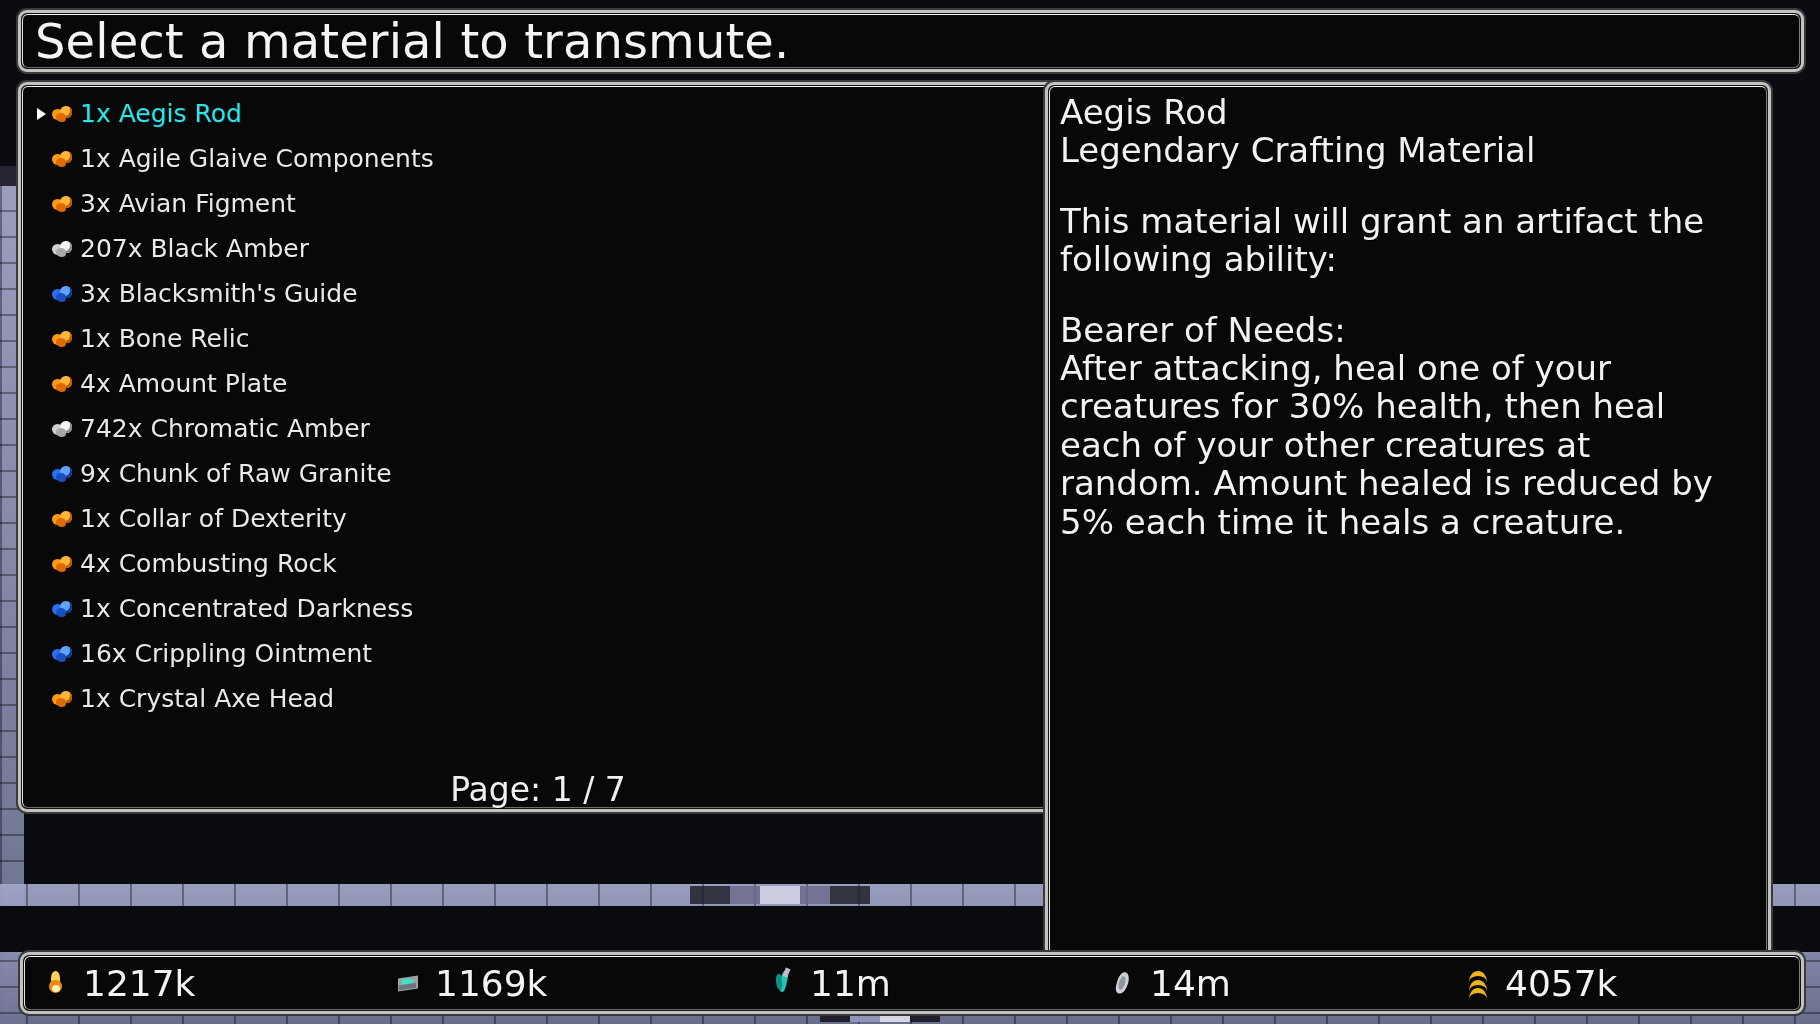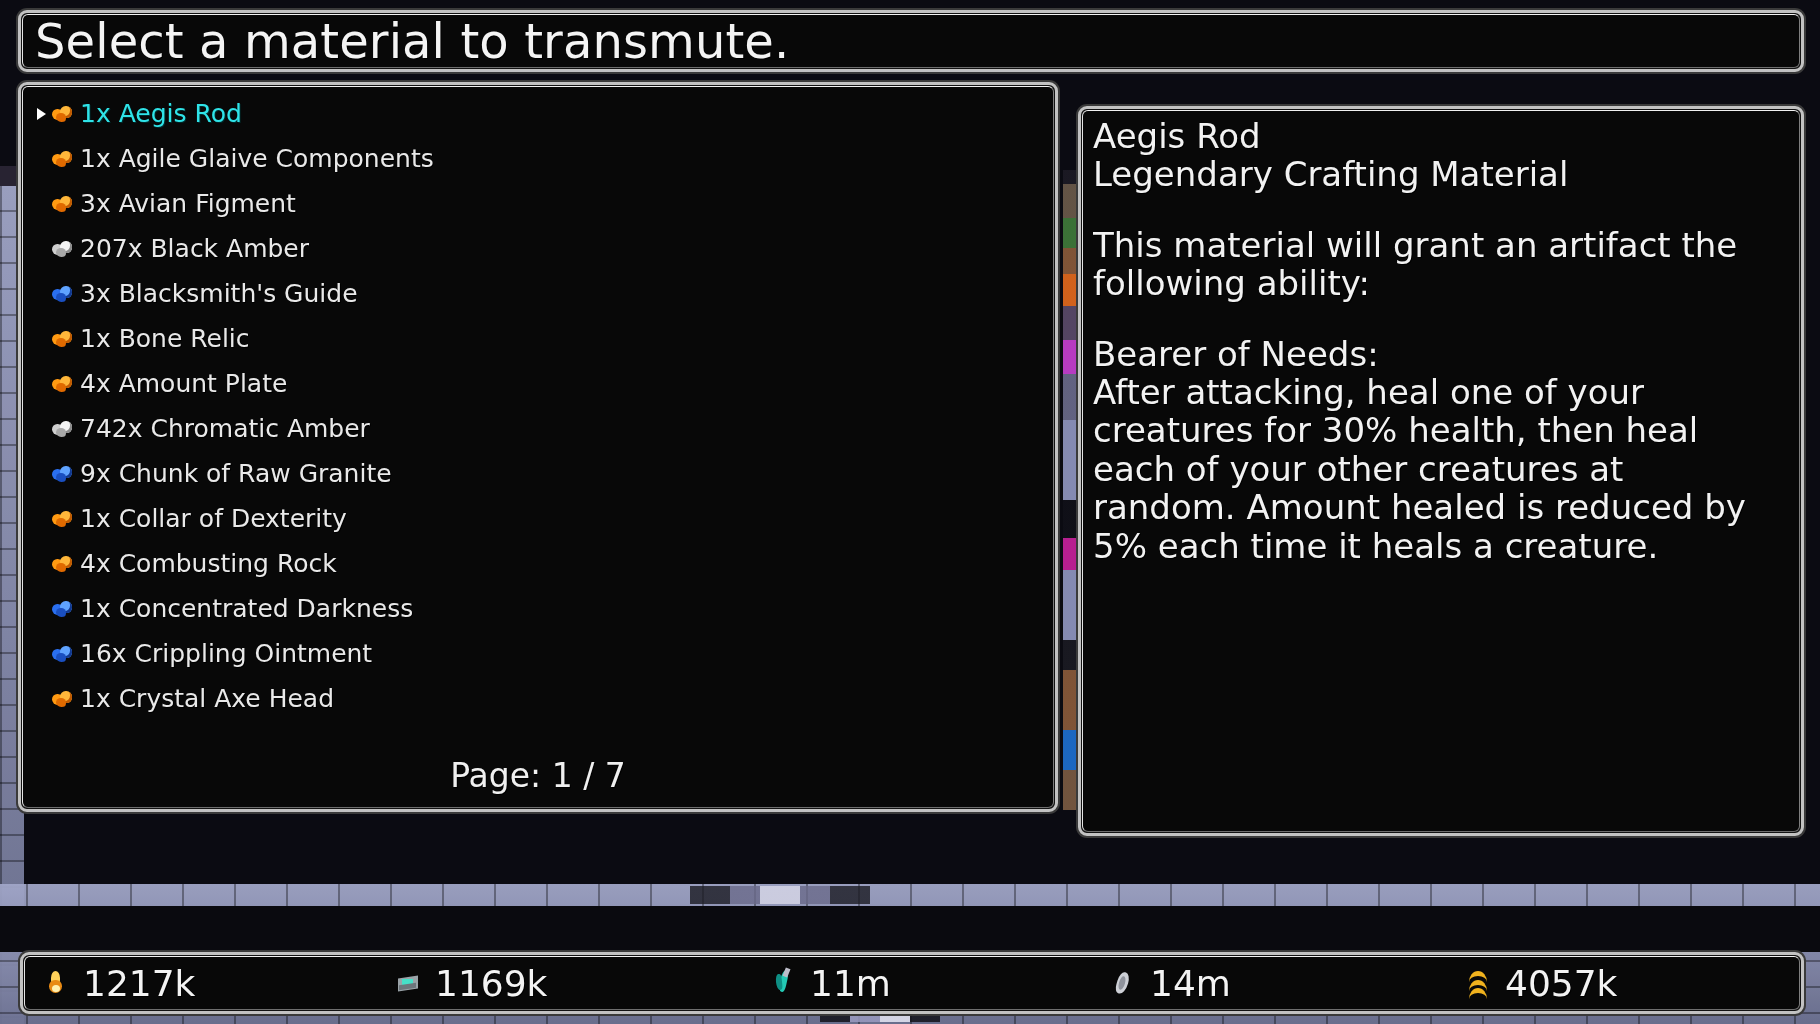--- a/index.html
+++ b/index.html
@@ -120,26 +120,26 @@
   .gem.blue   i.c{background:#1a4fc0;}
   .gem.white  i.a{background:#cfcfcf;}
   .gem.white  i.b{background:#f4f4f4;box-shadow:inset -2px -2px 0 #8a8a8a;}
   .gem.white  i.c{background:#a8a8a8;}
   .row .label{
     color:#e9e9e9;font-size:25px;text-shadow:1px 1px 0 #000;
   }
   .row.selected .label{color:#2fe3e8;text-shadow:1px 1px 0 #002b2c;}
 
   #page-indicator{
-    position:absolute;left:0;right:0;bottom:14px;text-align:center;
+    position:absolute;left:0;right:0;bottom:0;text-align:center;
     color:#f0f0f0;font-size:33px;text-shadow:1px 1px 0 #000;
   }
 
   
-  #detail-panel{left:1078px;top:82px;width:726px;height:730px;margin-top:24px;}
+  #detail-panel{left:1045px;top:82px;width:726px;height:912px;}
   #detail-body{
     position:absolute;left:12px;top:8px;right:10px;bottom:8px;overflow:hidden;
     color:#f2f2f2;font-size:34px;line-height:1.13;text-shadow:1px 1px 0 #000;
   }
   #detail-body .ln{white-space:normal;}
   #detail-body .blank{height:32px;}
 
   
   #currency-bar{left:20px;top:952px;width:1784px;height:62px;}
   #currency-inner{

